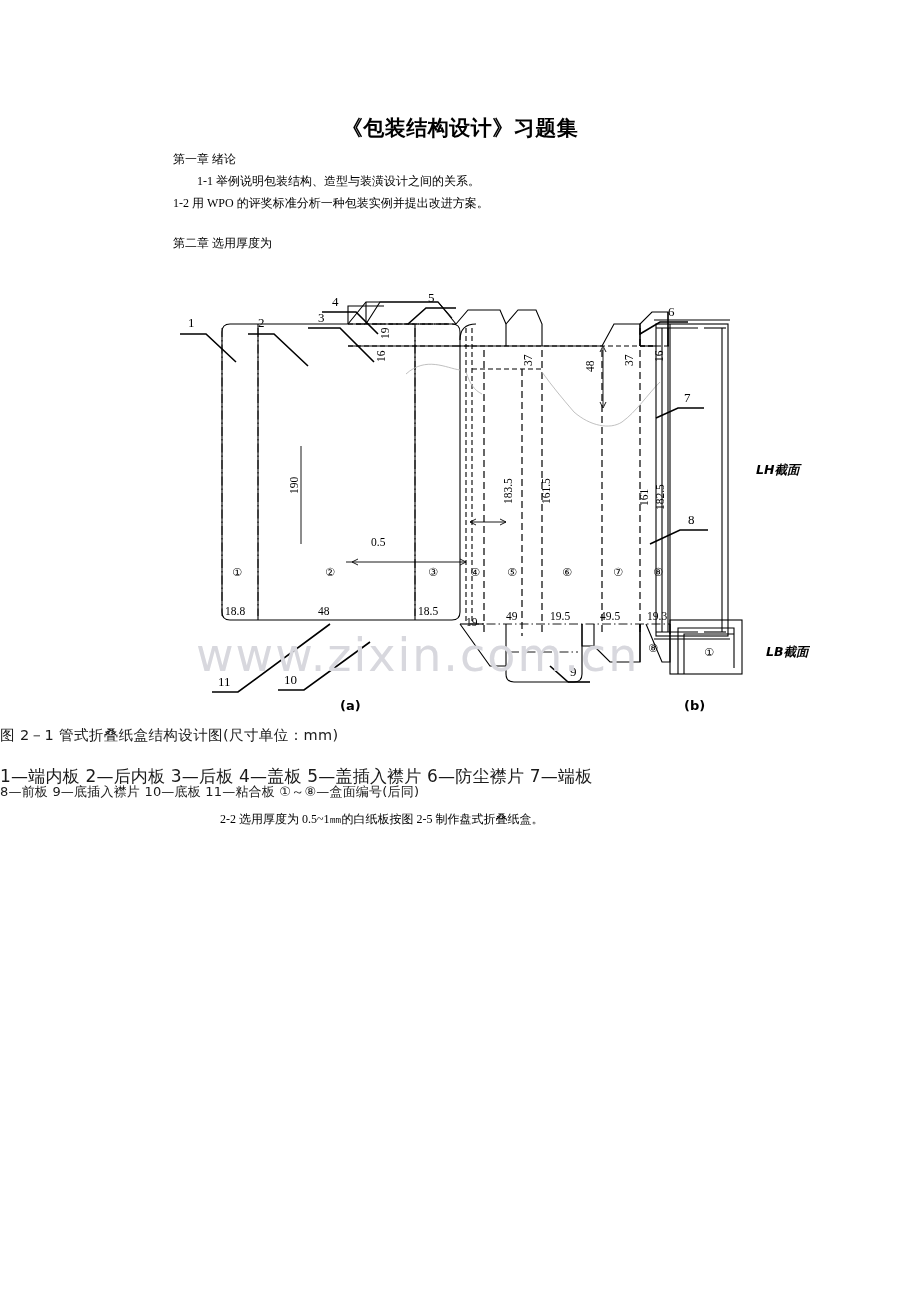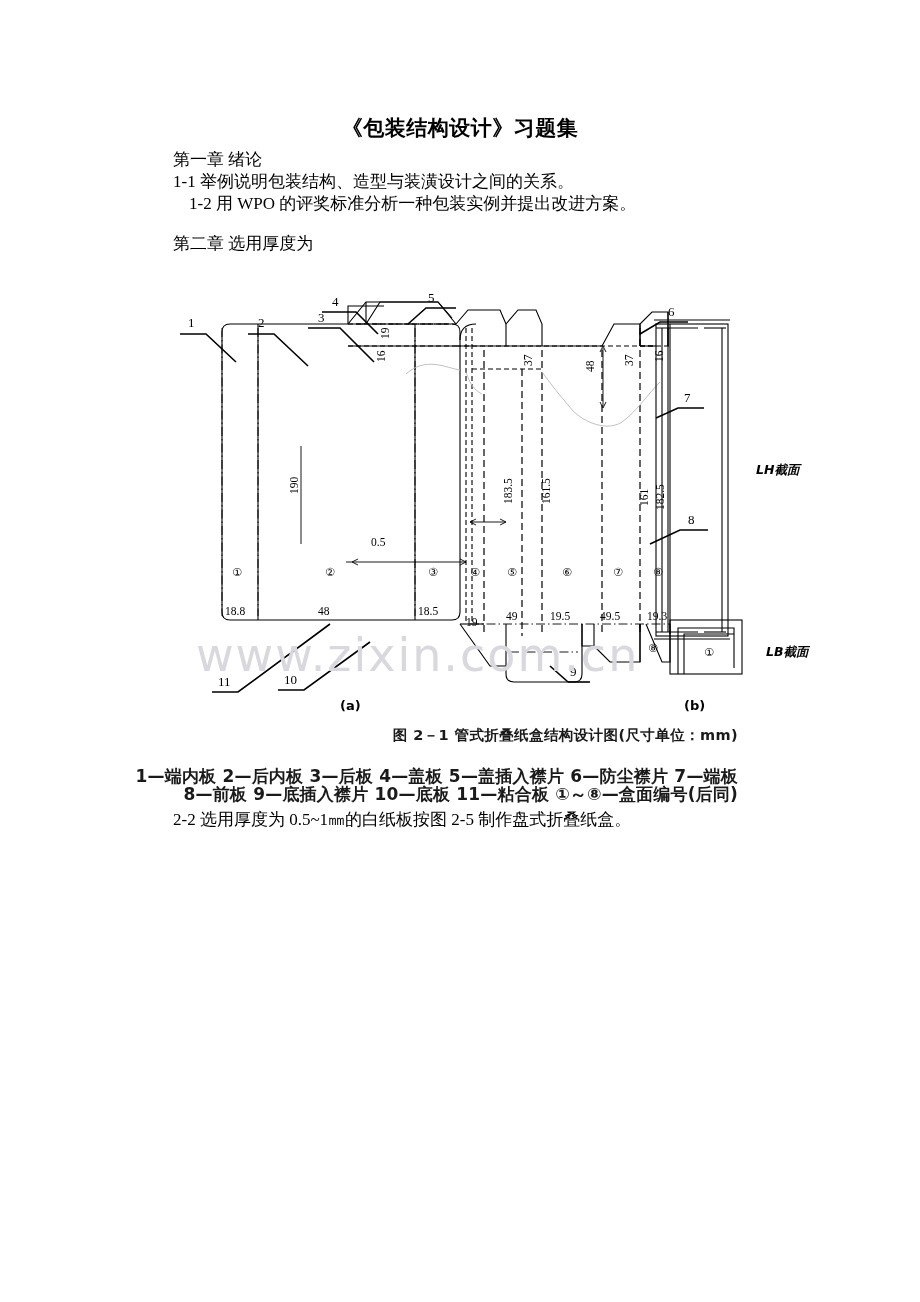--- a/index.html
+++ b/index.html
@@ -27,30 +27,30 @@
     width: 920px;
     text-align: center;
     font-size: 21px;
     font-weight: bold;
     font-family: "DejaVu Sans", "Liberation Sans", sans-serif;
     letter-spacing: 0.5px;
   }
   .body-line {
     position: absolute;
     left: 173px;
-    font-size: 17px;
+    font-size: 12px;
     line-height: 21px;
     white-space: nowrap;
   }
   .ln1 { top: 133px; }
-  .ln2 { top: 155px; }
-  .ln3 { top: 177px; margin-left: 16px; }
+  .ln2 { top: 155px; margin-left: 24px; }
+  .ln3 { top: 177px; }
   .ln4 { top: 217px; }
   .ln5 { top: 239px; }
-  .ln-last { top: 793px; }
+  .ln-last { top: 793px; margin-left: 47px; }
 
   
   .figure {
     position: absolute;
     left: 170px;
     top: 278px;
     width: 640px;
     height: 420px;
   }
   .figure svg { display: block; }
@@ -80,29 +80,29 @@
     position: absolute;
     left: 684px; top: 682px;
     font-size: 13px;
     font-weight: bold;
     font-family: "DejaVu Sans", "Liberation Sans", sans-serif;
   }
   .cap {
     position: absolute;
     width: 738px;
     left: 0;
-    text-align: right;
-    font-family: "DejaVu Sans", "Liberation Sans", sans-serif;
-    font-weight: bold;
+    text-align: left;
+    font-family: "DejaVu Sans", "Liberation Sans", sans-serif;
+    font-weight: normal;
     color: #1a1a1a;
   }
   .cap1 { top: 710px; font-size: 14.5px; letter-spacing: 0.4px; }
   .cap2 { top: 730px; font-size: 13px; letter-spacing: 0.3px; }
   .cap3 { top: 749px; font-size: 17px; letter-spacing: 0.2px; }
-  .cap4 { top: 767px; font-size: 17px; letter-spacing: 0.2px; }
+  .cap4 { top: 767px; font-size: 13px; letter-spacing: 0.2px; }
 
   
   .dimtxt {
     font-family: "Liberation Serif", "DejaVu Serif", serif;
     font-size: 11.5px;
     fill: #000;
   }
   .leadnum {
     font-family: "Liberation Serif", "DejaVu Serif", serif;
     font-size: 13px;

